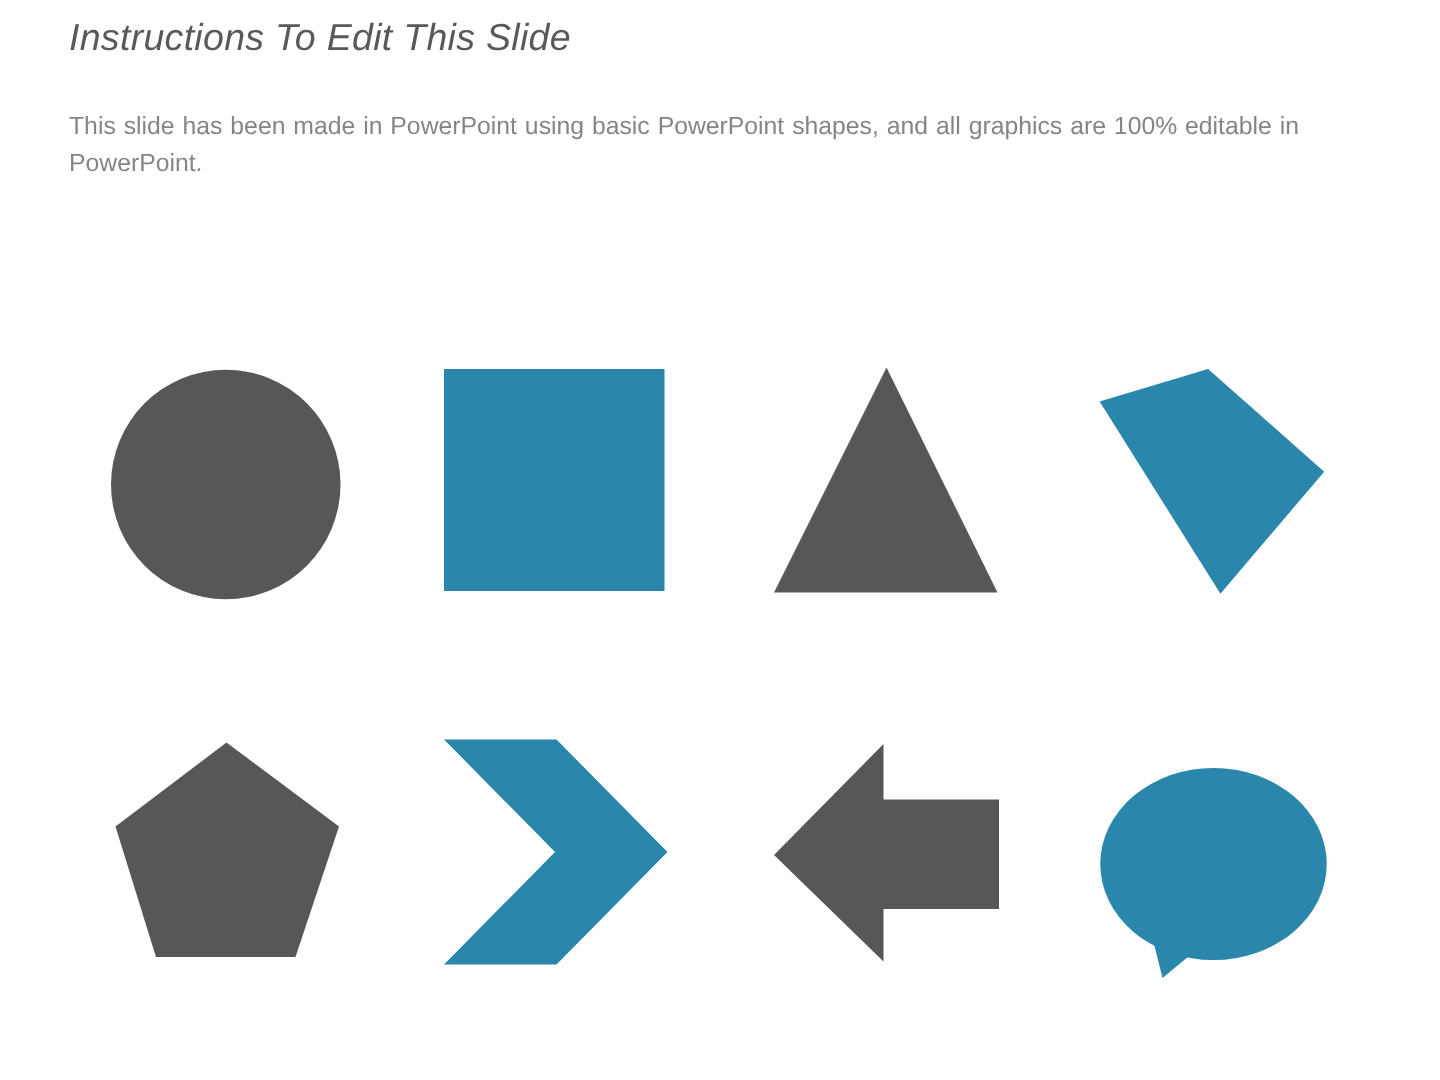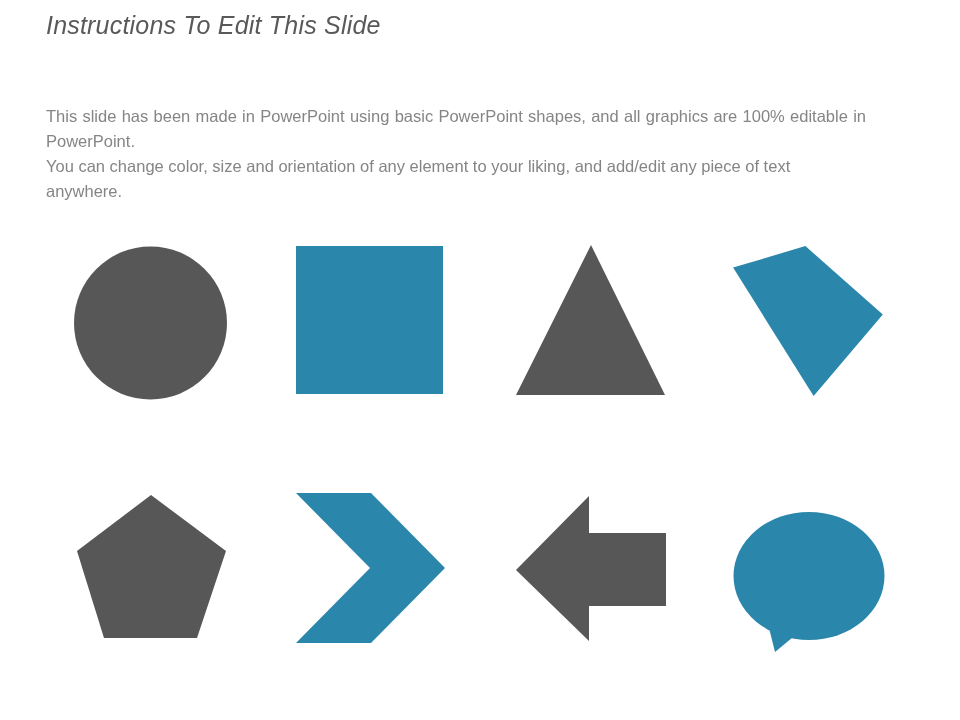--- a/index.html
+++ b/index.html
@@ -36,21 +36,20 @@
     font-size: 16.5px;
     line-height: 25px;
     color: #858585;
     font-weight: 400;
   }
   #body-text p {
     margin: 0;
   }
   #body-text p.justified {
     text-align: justify;
-    margin-top: 32px;
   }
   #body-text p.justified-last {
     text-align: left;
   }
 
   
   #shapes {
     position: absolute;
     left: 0;
     top: 0;
@@ -60,21 +59,20 @@
 </style>
 </head>
 <body>
 
 <div id="slide">
 
   <div id="title">Instructions To Edit This Slide</div>
 
   <div id="body-text">
     <p class="justified">This slide has been made in PowerPoint using basic PowerPoint shapes, and all graphics are 100% editable in PowerPoint.</p>
-    <p class="justified-last">You can change color, size and orientation of any element to your liking, and add/edit any piece of text anywhere.</p>
   </div>
 
   <svg id="shapes" viewBox="0 0 960 720" xmlns="http://www.w3.org/2000/svg">
 
     <circle cx="150.5" cy="323" r="76.5" fill="#575757"></circle>
 
     <rect x="296" y="246" width="147" height="148" fill="#2a86ab"></rect>
 
     <polygon points="591,245 665,395 516,395" fill="#575757"></polygon>
 

